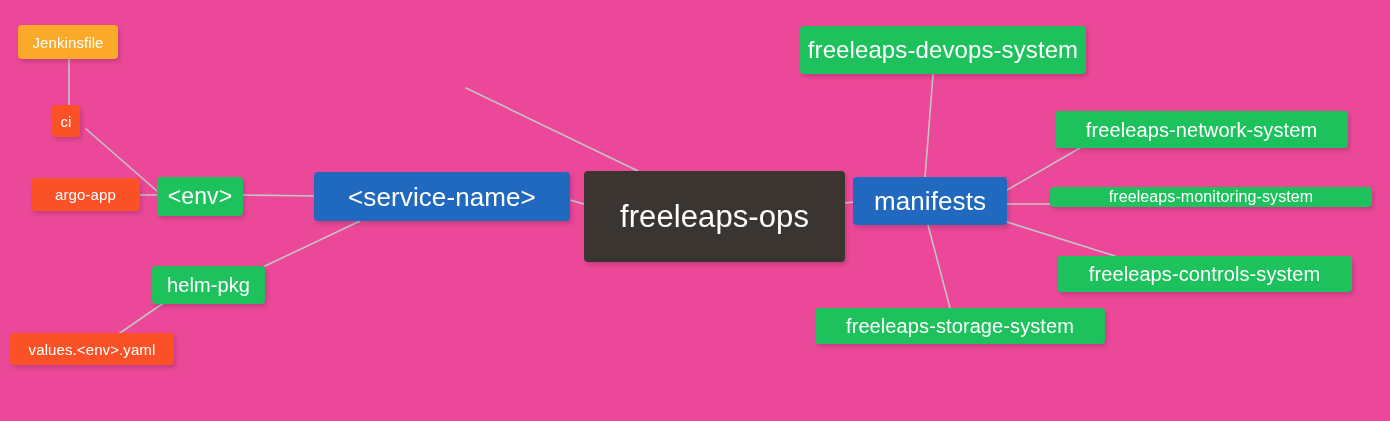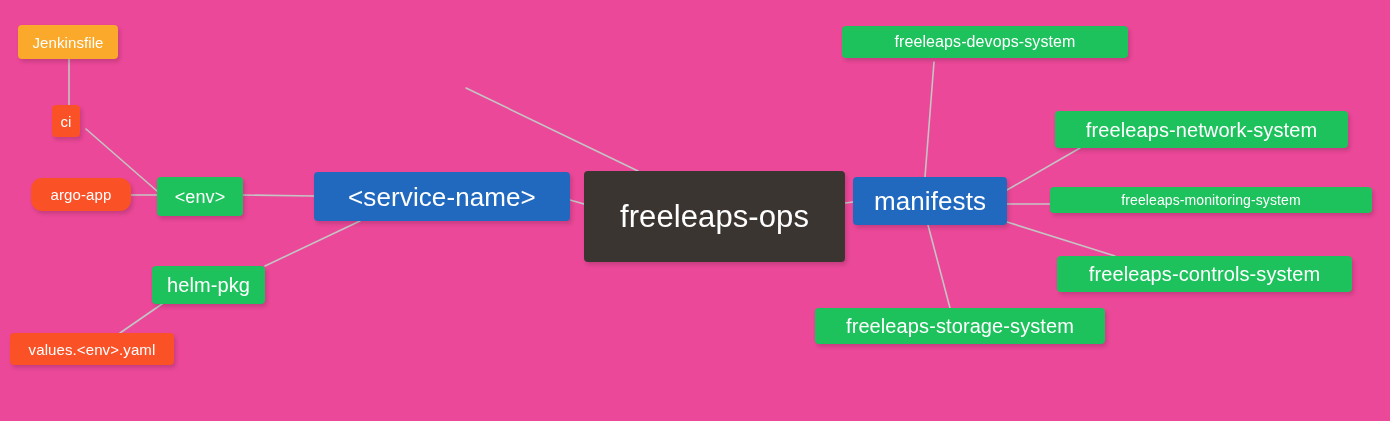--- a/index.html
+++ b/index.html
@@ -57,25 +57,25 @@
       <polyline points="570,200 584,204" fill="none" stroke="#c4c4c4" stroke-width="1.6" stroke-linecap="round"></polyline>
       <polyline points="845,203 853,202" fill="none" stroke="#c4c4c4" stroke-width="1.6" stroke-linecap="round"></polyline>
       <polyline points="925,177 934,62" fill="none" stroke="#c4c4c4" stroke-width="1.6" stroke-linecap="round"></polyline>
       <polyline points="1007,190 1080,148" fill="none" stroke="#c4c4c4" stroke-width="1.6" stroke-linecap="round"></polyline>
       <polyline points="1007,204 1050,204" fill="none" stroke="#c4c4c4" stroke-width="1.6" stroke-linecap="round"></polyline>
       <polyline points="1007,222 1115,256" fill="none" stroke="#c4c4c4" stroke-width="1.6" stroke-linecap="round"></polyline>
       <polyline points="928,225 950,308" fill="none" stroke="#c4c4c4" stroke-width="1.6" stroke-linecap="round"></polyline>
     </svg>
 <div class="node n-orange" style="left: 18px; top: 25px; width: 100px; height: 34px; font-size: 15px;">Jenkinsfile</div>
     <div class="node n-red" style="left: 52px; top: 105px; width: 28px; height: 32px; font-size: 15px;">ci</div>
-    <div class="node n-red" style="left: 31px; top: 178px; width: 100px; height: 33px; font-size: 15px; border-radius: 11px;">argo-app</div>
-    <div class="node n-green" style="left: 157px; top: 177px; width: 86px; height: 39px; font-size: 18px;">&lt;env&gt;</div>
+    <div class="node n-red" style="left: 31px; top: 178px; width: 109px; height: 33px; font-size: 15px;">argo-app</div>
+    <div class="node n-green" style="left: 157px; top: 177px; width: 86px; height: 39px; font-size: 23px;">&lt;env&gt;</div>
     <div class="node n-green" style="left: 152px; top: 266px; width: 113px; height: 38px; font-size: 20px;">helm-pkg</div>
     <div class="node n-red" style="left: 10px; top: 333px; width: 164px; height: 32px; font-size: 15px;">values.&lt;env&gt;.yaml</div>
     <div class="node n-blue" style="left: 314px; top: 172px; width: 256px; height: 49px; font-size: 26px;">&lt;service-name&gt;</div>
     <div class="node n-root" style="left: 584px; top: 171px; width: 261px; height: 91px; font-size: 31px;">freeleaps-ops</div>
     <div class="node n-blue" style="left: 853px; top: 177px; width: 154px; height: 48px; font-size: 26px;">manifests</div>
-    <div class="node n-green" style="left: 800px; top: 26px; width: 286px; height: 32px; font-size: 16px; margin-left: 42px;">freeleaps-devops-system</div>
+    <div class="node n-green" style="left: 800px; top: 26px; width: 286px; height: 48px; font-size: 24px;">freeleaps-devops-system</div>
     <div class="node n-green" style="left: 1055px; top: 111px; width: 293px; height: 37px; font-size: 20px;">freeleaps-network-system</div>
-    <div class="node n-green" style="left: 1050px; top: 187px; width: 322px; height: 26px; font-size: 14px;">freeleaps-monitoring-system</div>
+    <div class="node n-green" style="left: 1050px; top: 187px; width: 322px; height: 20px; font-size: 16px;">freeleaps-monitoring-system</div>
     <div class="node n-green" style="left: 1057px; top: 256px; width: 295px; height: 36px; font-size: 20px;">freeleaps-controls-system</div>
     <div class="node n-green" style="left: 815px; top: 308px; width: 290px; height: 36px; font-size: 20px;">freeleaps-storage-system</div>
   </div>
 
 </body></html>

